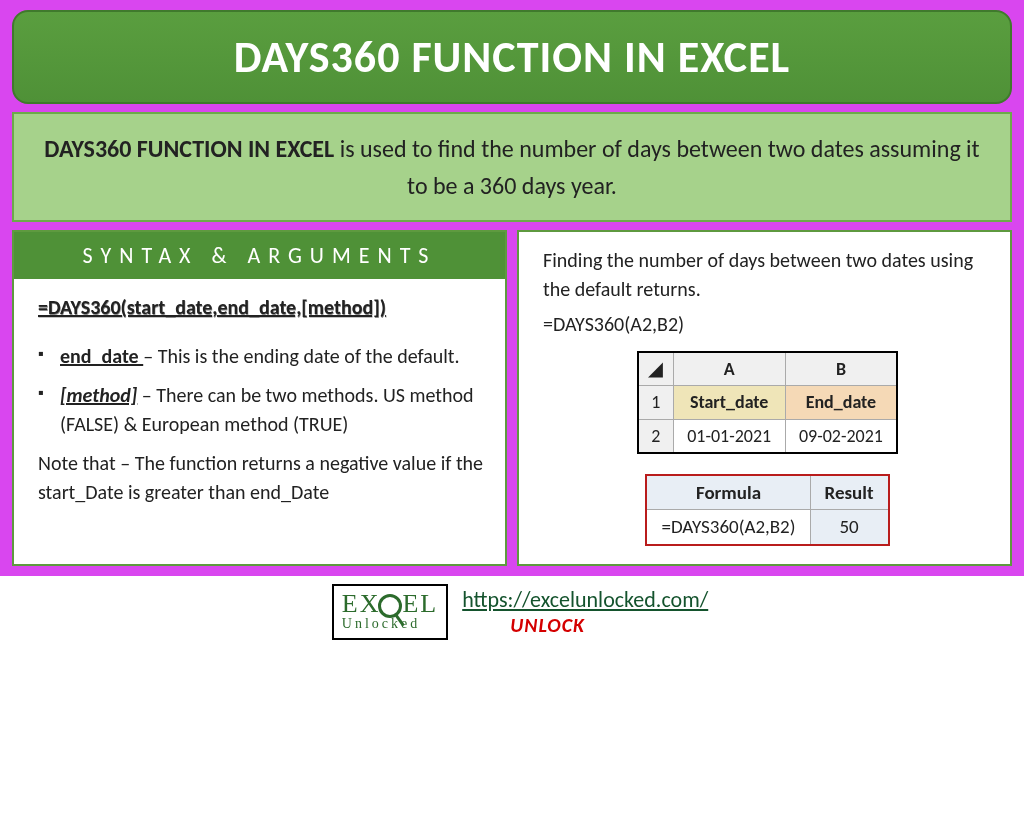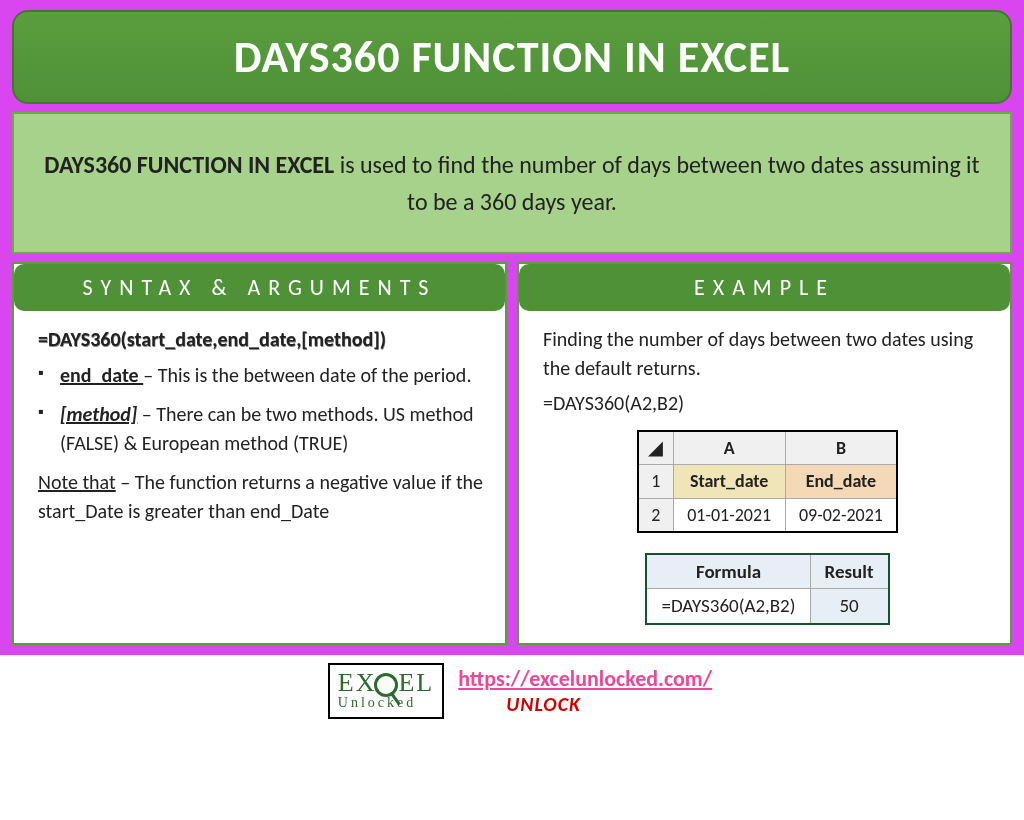--- a/index.html
+++ b/index.html
@@ -13,71 +13,70 @@
   color: #fff;
   font-size: 44px;
   font-weight: 700;
   letter-spacing: 1px;
   border: 2px solid #3f7a2c;
   margin-bottom: 8px;
 }
 .desc-box {
   background: #a6d28b;
   border: 2px solid #6cab4a;
-  padding: 32px 28px;
+  padding: 16px 28px;
   text-align: center;
   font-size: 24px;
   color: #222;
   line-height: 1.55;
   margin-bottom: 8px;
 }
 .desc-box .strong { font-weight: 700; }
 .columns { display: flex; gap: 10px; }
 .col { flex: 1; background: #fff; border: 2px solid #5e9a3f; }
 .col-header {
   background: #4f9137;
   color: #fff;
   text-align: center;
   padding: 10px 0;
   font-size: 22px;
   letter-spacing: 8px;
   font-weight: 400;
-  border-radius: 10px;
 }
 .col-body { padding: 14px 18px 18px 24px; font-size: 20px; color: #222; line-height: 1.45; }
-.formula-syntax { font-weight: 700; margin-bottom: 7px; text-shadow: 0.5px 0.5px 0 #888; }
+.formula-syntax { font-weight: 700; margin-bottom: 20px; text-shadow: 0.5px 0.5px 0 #888; text-decoration: underline; }
 .arg-list { list-style: none; }
 .arg-list li { position: relative; padding-left: 22px; margin-bottom: 10px; }
 .arg-list li:before { content: "▪"; position: absolute; left: 0; top: 0; font-size: 16px; }
 .arg-name { font-weight: 700; text-decoration: underline; }
 .arg-name-italic { font-weight: 700; font-style: italic; text-decoration: underline; }
-.note-label { text-decoration: underline; }
+.note-label { }
 .example-lead { margin-bottom: 6px; }
 .example-formula-text { margin-bottom: 12px; }
 .sheet-table { border-collapse: collapse; margin: 0 auto 20px auto; font-size: 18px; border: 2px solid #000; }
 .sheet-table th, .sheet-table td { border: 1px solid #aaa; padding: 3px 10px; text-align: center; }
 .sheet-table .corner { background: #f0f0f0; width: 26px; }
 .sheet-table .colhead { background: #f0f0f0; width: 112px; }
 .sheet-table .rownum { background: #f0f0f0; width: 26px; }
 .sheet-table .hdr-a { background: #efe5b8; font-weight: 700; }
 .sheet-table .hdr-b { background: #f5d9b6; font-weight: 700; }
-.result-table { border-collapse: collapse; margin: 0 auto; font-size: 19px; border: 2px solid #14532d; }
+.result-table { border-collapse: collapse; margin: 0 auto; font-size: 19px; border: 2px solid #b91c1c; }
 .result-table th, .result-table td { border: 1px solid #aaa; padding: 3px 14px; text-align: center; }
 .result-table th { background: #e8eef5; font-weight: 700; }
 .result-table .rcell { background: #e8eef5; }
 .footer { background:#fff; display:flex; align-items:center; justify-content:center; gap: 14px; padding: 8px 0 6px 16px; }
 .logo-box { border: 2px solid #000; padding: 2px 8px; display: flex; align-items: center; gap: 2px; height: 56px; }
 .logo-text { font-family: "Times New Roman", serif; font-size: 26px; letter-spacing: 2px; color: #2c6b2c; line-height: 0.85; }
 .logo-text .small { display:block; font-size: 14px; letter-spacing: 3px; }
 .logo-glass {
   width: 24px; height: 24px; border: 3px solid #2c6b2c; border-radius: 50%; position: relative; display:inline-block; margin-left:-2px; vertical-align: middle;
 }
 .logo-glass:after { content:""; position:absolute; width:3px; height:14px; background:#2c6b2c; bottom:-12px; right:-2px; transform:rotate(-35deg); }
 .footer-links { text-align: left; }
-.footer-url { color: #ec4899; font-weight: 700; font-size: 22px; text-decoration: underline; }
+.footer-url { color: #14532d; font-weight: 400; font-size: 22px; text-decoration: underline; }
 .footer-unlock { color: #d40000; font-weight: 700; font-size: 20px; letter-spacing: 1px; margin-left: 48px; font-style: italic; }
 </style>
 </head>
 <body>
 
 <div class="page">
   <div class="title-banner">
     <span>DAYS360 FUNCTION IN EXCEL</span>
   </div>
 
@@ -85,34 +84,33 @@
     <span class="strong">DAYS360 FUNCTION IN EXCEL</span><span> is used to find the number of days between two dates assuming it to be a 360 days year.</span>
   </div>
 
   <div class="columns">
     <div class="col">
       <div class="col-header">SYNTAX &amp; ARGUMENTS</div>
       <div class="col-body">
         <div class="formula-syntax">=DAYS360(start_date,end_date,[method])</div>
         <ul class="arg-list">
           <li>
-            <span class="arg-name">end_date </span><span>– This is the between date of the period.</span>
+            <span class="arg-name">end_date </span><span>– This is the ending date of the default.</span>
           </li>
           <li>
             <span class="arg-name-italic">[method]</span><span> – There can be two methods. US method (FALSE) &amp; European method (TRUE)</span>
           </li>
         </ul>
         <div>
           <span class="note-label">Note that</span><span> – The function returns a negative value if the start_Date is greater than end_Date</span>
         </div>
       </div>
     </div>
 
     <div class="col">
-      <div class="col-header">EXAMPLE</div>
       <div class="col-body">
         <div class="example-lead">Finding the number of days between two dates using the default returns.</div>
         <div class="example-formula-text">=DAYS360(A2,B2)</div>
 
         <table class="sheet-table">
           <tbody>
               <tr>
             <th class="corner">◢</th>
             <th class="colhead">A</th>
             <th class="colhead">B</th>

